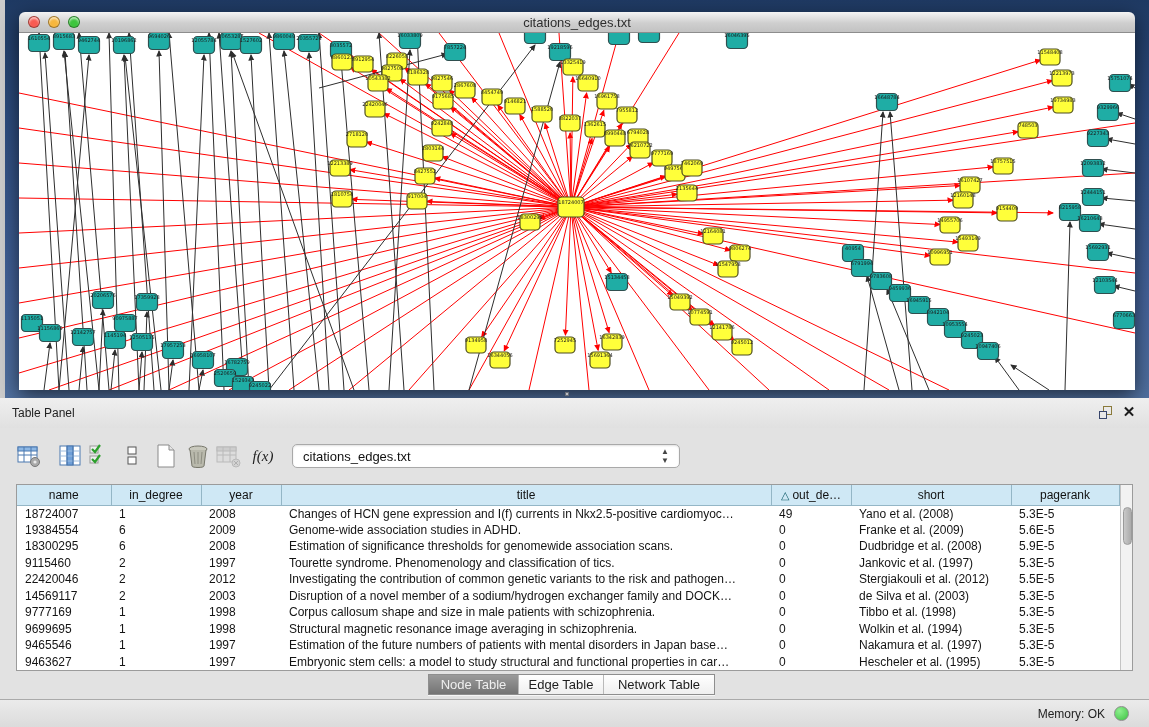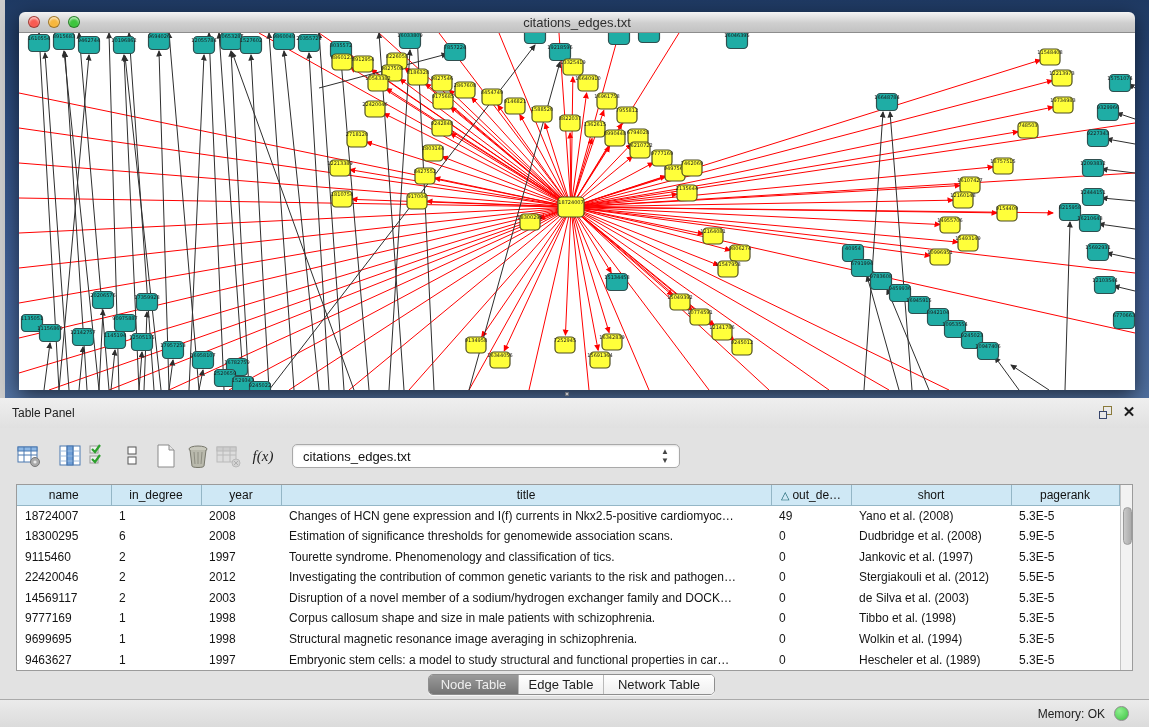--- a/index.html
+++ b/index.html
@@ -57,21 +57,21 @@
   table.grid th { background:#cfe8f5; border-right:1px solid #94b6c6; border-bottom:1px solid #94b6c6;
     font-weight:normal; text-align:center; height:20px; color:#111; overflow:hidden; white-space:nowrap; }
   table.grid th .sort-tri { color:#16606e; margin-right:3px; font-size:11px; }
   table.grid td { height:16px; padding:0 0 0 8px; overflow:hidden; white-space:nowrap; color:#141414; }
   td.c-title { padding-left:5px; }
   .vscroll { width:13px; background:#f2f2f2; border-left:1px solid #c4c4c4; position:relative; }
   .vscroll .thumb { position:absolute; left:2px; top:22px; width:9px; height:38px; border-radius:5px;
     background:linear-gradient(90deg,#c9c9c9,#ababab); border:1px solid #9a9a9a; }
 
   .tabs { position:absolute; left:428px; top:246px; height:21px; display:flex;
-    border:1px solid #8e8e8e; border-radius:5px; overflow:hidden; background:#fff;
+    border:1px solid #8e8e8e; border-radius:0; overflow:hidden; background:#fff;
     box-shadow:0 1px 0 rgba(255,255,255,.7);align-items:flex-end; }
   .tab { height:100%; display:flex; align-items:center; justify-content:center; font-size:13px; color:#1d1d1d;
     background:linear-gradient(#ffffff,#efefef); border-right:1px solid #b9b9b9; }
   .tab:last-child { border-right:none; }
   .tab.selected { background:linear-gradient(#9a9a9a,#747474); color:#efefef; }
   .t0 { width:90px; } .t1 { width:85px; } .t2 { width:110px; }
 
   
   .statusbar { position:absolute; left:0; top:699px; width:1149px; height:37px;
     background:linear-gradient(#ebebeb,#d6d6d6); border-top:1px solid #aaaaaa; }
@@ -608,20 +608,29 @@
             <tr>
               <td class="">18724007</td>
               <td class="">1</td>
               <td class="">2008</td>
               <td class="c-title">Changes of HCN gene expression and I(f) currents in Nkx2.5-positive cardiomyoc…</td>
               <td class="">49</td>
               <td class="">Yano et al. (2008)</td>
               <td class="">5.3E-5</td>
             </tr>
             <tr>
+              <td class="">19384554</td>
+              <td class="">6</td>
+              <td class="">2009</td>
+              <td class="c-title">Genome-wide association studies in ADHD.</td>
+              <td class="">0</td>
+              <td class="">Franke et al. (2009)</td>
+              <td class="">5.6E-5</td>
+            </tr>
+            <tr>
               <td class="">18300295</td>
               <td class="">6</td>
               <td class="">2008</td>
               <td class="c-title">Estimation of significance thresholds for genomewide association scans.</td>
               <td class="">0</td>
               <td class="">Dudbridge et al. (2008)</td>
               <td class="">5.9E-5</td>
             </tr>
             <tr>
               <td class="">9115460</td>
@@ -662,26 +671,35 @@
             <tr>
               <td class="">9699695</td>
               <td class="">1</td>
               <td class="">1998</td>
               <td class="c-title">Structural magnetic resonance image averaging in schizophrenia.</td>
               <td class="">0</td>
               <td class="">Wolkin et al. (1994)</td>
               <td class="">5.3E-5</td>
             </tr>
             <tr>
+              <td class="">9465546</td>
+              <td class="">1</td>
+              <td class="">1997</td>
+              <td class="c-title">Estimation of the future numbers of patients with mental disorders in Japan base…</td>
+              <td class="">0</td>
+              <td class="">Nakamura et al. (1997)</td>
+              <td class="">5.3E-5</td>
+            </tr>
+            <tr>
               <td class="">9463627</td>
               <td class="">1</td>
               <td class="">1997</td>
               <td class="c-title">Embryonic stem cells: a model to study structural and functional properties in car…</td>
               <td class="">0</td>
-              <td class="">Hescheler et al. (1989)</td>
+              <td class="">Hescheler et al. (1995)</td>
               <td class="">5.3E-5</td>
             </tr>
           </tbody>
         </table>
       <div class="vscroll">
         <div class="thumb"></div>
       </div>
     </div>
 
     <div class="tabs">

